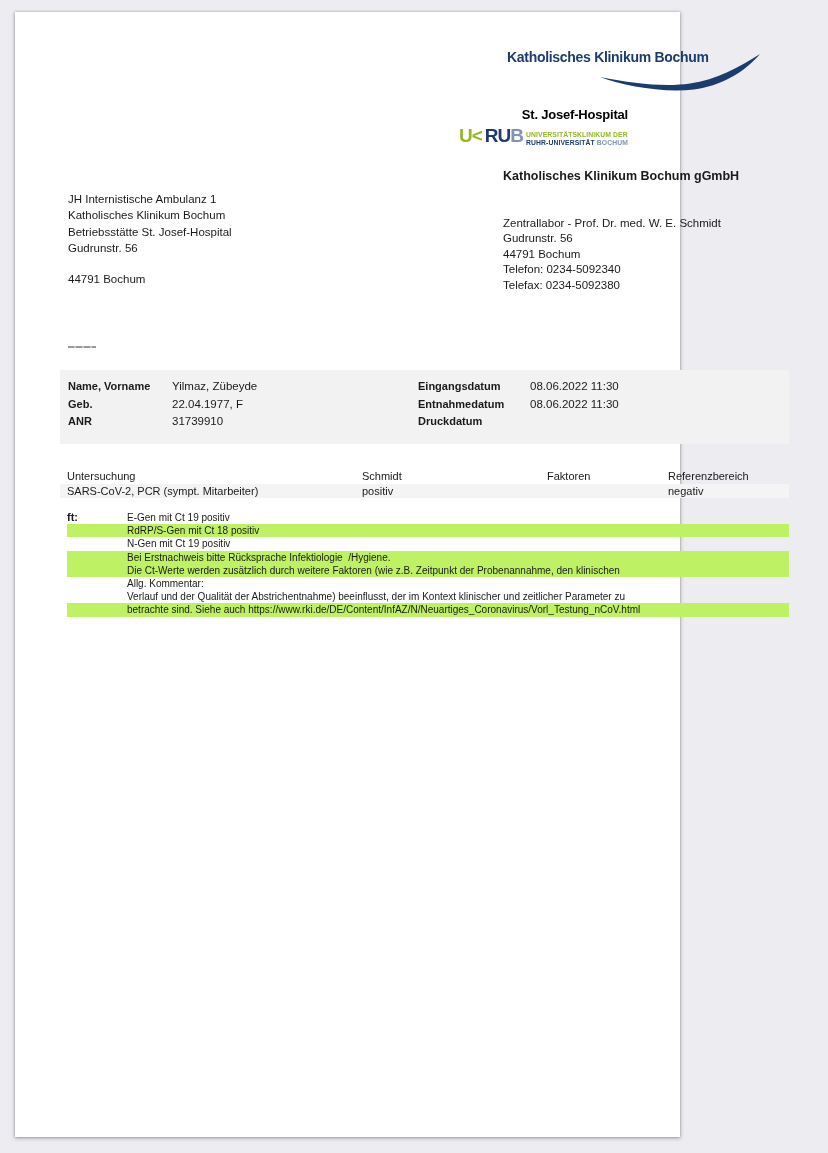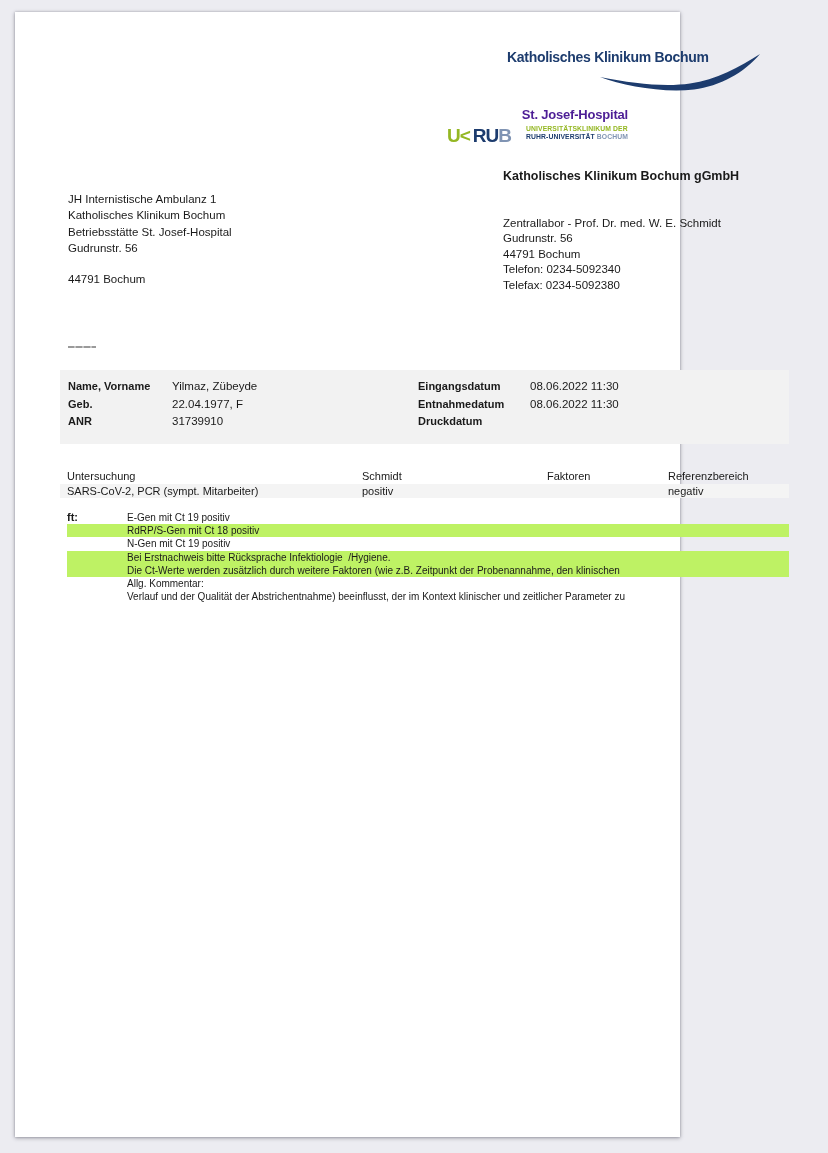--- a/index.html
+++ b/index.html
@@ -21,25 +21,25 @@
   
   .brand-title {
     position:absolute; left:492px; top:37px;
     font-size:14px; font-weight:bold; letter-spacing:-0.3px;
     color:#1d3c6e; white-space:nowrap;
   }
   .swoosh { position:absolute; left:583px; top:40px; width:164px; height:40px; }
   .hospital-name {
     position:absolute; right:52px; top:95px;
     font-size:13px; font-weight:bold; letter-spacing:-0.2px;
-    color:#4c1d95; white-space:nowrap;
+    color:#000000; white-space:nowrap;
   }
   .ukrub-row {
     position:absolute; right:52px; top:113px;
-    display:flex; align-items:flex-start; gap:15px;
+    display:flex; align-items:flex-end; gap:3px;
   }
   .ukrub-wordmark { font-size:19px; font-weight:bold; letter-spacing:-1px; white-space:nowrap; }
   .ukrub-wordmark .g { color:#94b723; }
   .ukrub-wordmark .n { color:#1d3c6e; margin-left:3px; }
   .ukrub-wordmark .lb { color:#8094b3; font-weight:600; }
   .ukrub-caption { display:flex; flex-direction:column; justify-content:center; }
   .ukrub-caption .cap1 { font-size:6.8px; font-weight:bold; color:#94b723; letter-spacing:0.1px; line-height:8px; white-space:nowrap; }
   .ukrub-caption .cap2 { font-size:6.8px; font-weight:bold; color:#1d3c6e; letter-spacing:0.1px; line-height:8px; white-space:nowrap; }
   .ukrub-caption .cap2 .lb { color:#8094b3; }
 
@@ -163,15 +163,16 @@
 
   <div class="ft-label">ft:</div>
   <div class="ft-lines">
     <div class="ft-line">E-Gen mit Ct 19 positiv</div>
     <div class="ft-line striped">RdRP/S-Gen mit Ct 18 positiv</div>
     <div class="ft-line">N-Gen mit Ct 19 positiv</div>
     <div class="ft-line striped">Bei Erstnachweis bitte Rücksprache Infektiologie  /Hygiene.</div>
     <div class="ft-line striped">Die Ct-Werte werden zusätzlich durch weitere Faktoren (wie z.B. Zeitpunkt der Probenannahme, den klinischen</div>
     <div class="ft-line">Allg. Kommentar:</div>
     <div class="ft-line">Verlauf und der Qualität der Abstrichentnahme) beeinflusst, der im Kontext klinischer und zeitlicher Parameter zu</div>
+    <div class="ft-line striped">betrachte sind. Siehe auch https://www.rki.de/DE/Content/InfAZ/N/Neuartiges_Coronavirus/Vorl_Testung_nCoV.html</div>
   </div>
 
 </div>
 
 </body></html>

